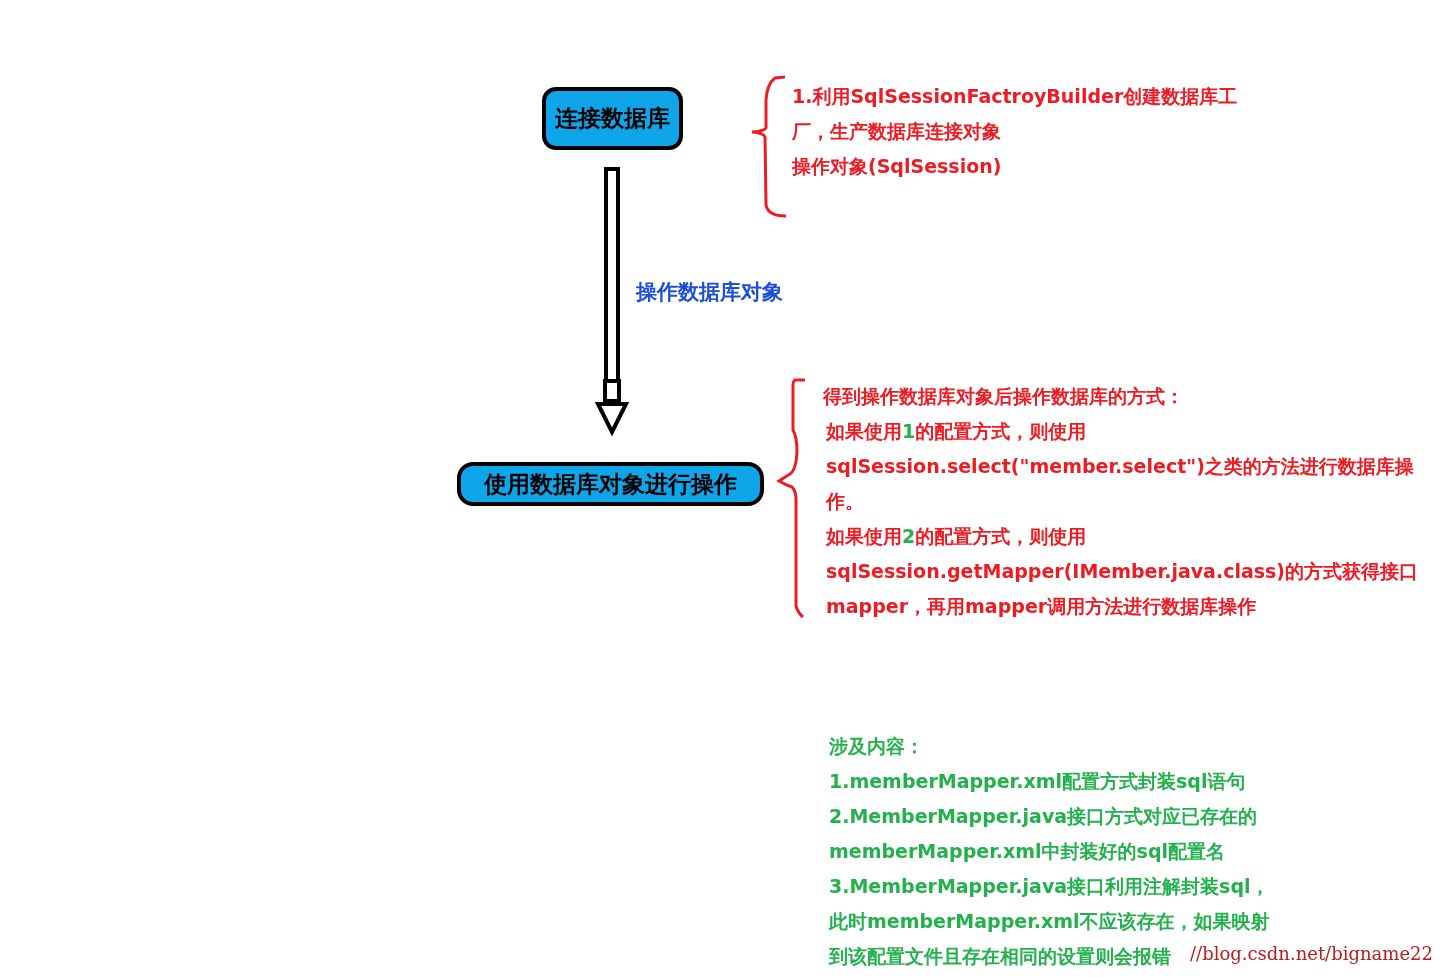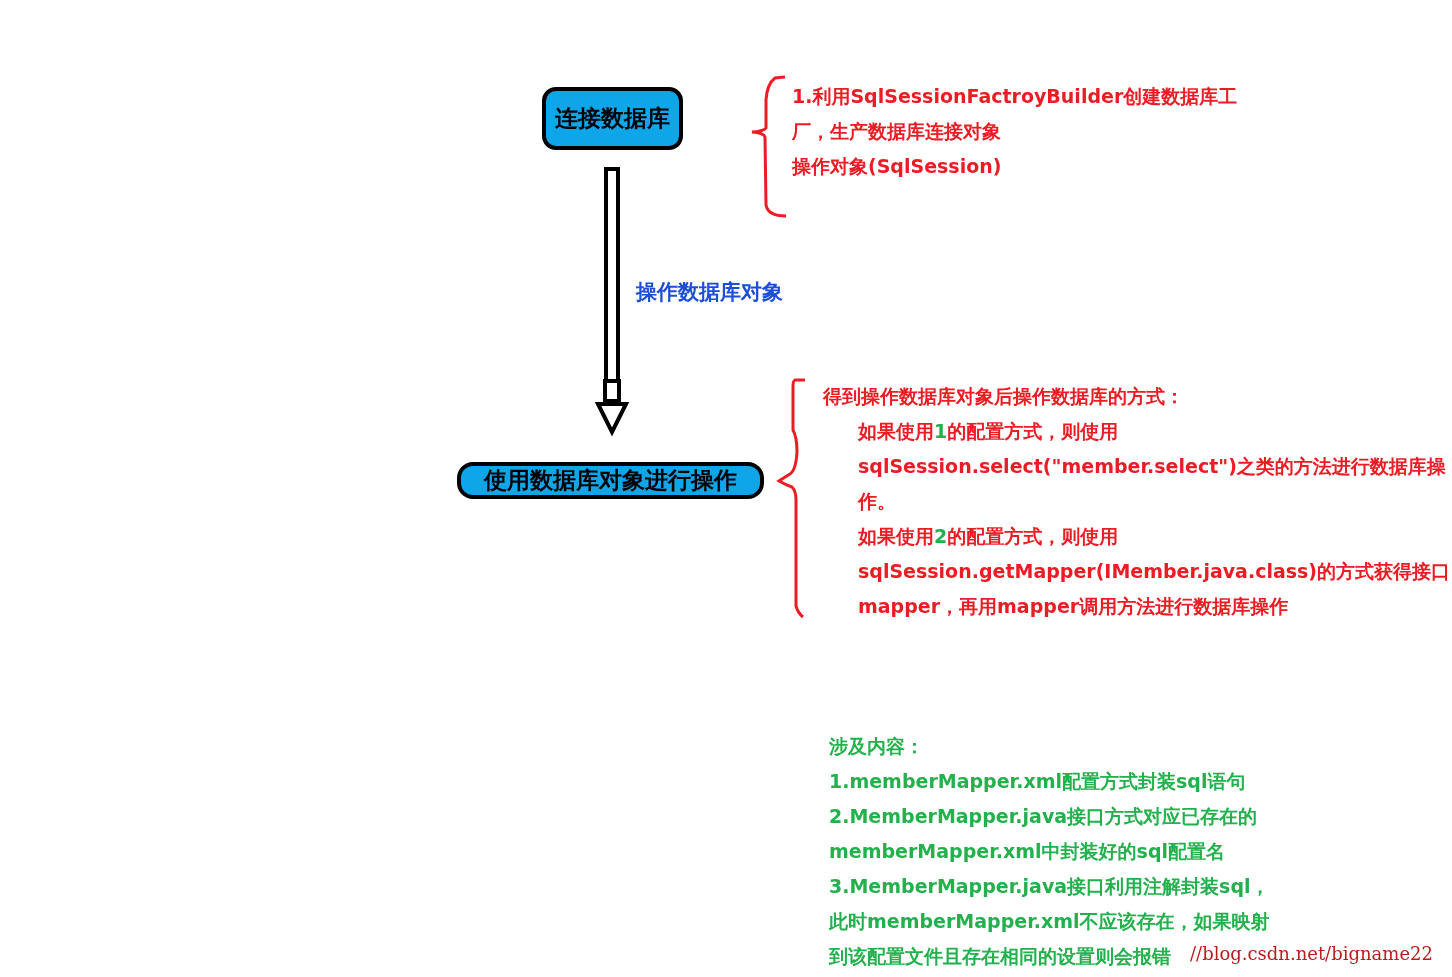--- a/index.html
+++ b/index.html
@@ -3,28 +3,28 @@
 <meta charset="utf-8">
 <style>
   html, body { margin:0; padding:0; }
   body { width:1452px; height:977px; background:#ffffff; position:relative; overflow:hidden;
          font-family:"DejaVu Sans", "Liberation Sans", sans-serif; }
   .abs { position:absolute; }
   .box { position:absolute; border:4px solid #000; border-radius:14px; background:#0ea5e9;
          display:flex; align-items:center; justify-content:center;
          font-weight:bold; color:#000; box-sizing:border-box; }
   #box-connect { left:542px; top:87px; width:141px; height:63px; font-size:23px; }
-  #box-operate { left:457px; top:462px; width:307px; height:37px; font-size:23px; border-radius:16px; }
+  #box-operate { left:457px; top:462px; width:307px; height:44px; font-size:23px; border-radius:16px; }
   .arrow-label { left:636px; top:278px; font-size:21px; font-weight:bold; color:#1d4ed8; }
   .note { position:absolute; font-weight:bold; font-size:19px; line-height:35px; white-space:nowrap; }
   .red { color:#ec1c24; }
   .green { color:#22b14c; }
   #note1 { left:792px; top:79px; }
   #note2 { left:823px; top:379px; }
-  #note2 .indent { padding-left:3px;margin-left:32px; }
+  #note2 .indent { padding-left:3px; }
   #note3 { left:829px; top:729px; }
   .watermark { position:absolute; left:1190px; top:943px; font-family:"DejaVu Serif", serif;
                font-size:18px; color:#b91c1c; white-space:nowrap; }
   svg { position:absolute; left:0; top:0; }
 </style>
 </head>
 <body>
 
 <svg width="1452" height="977">
 

